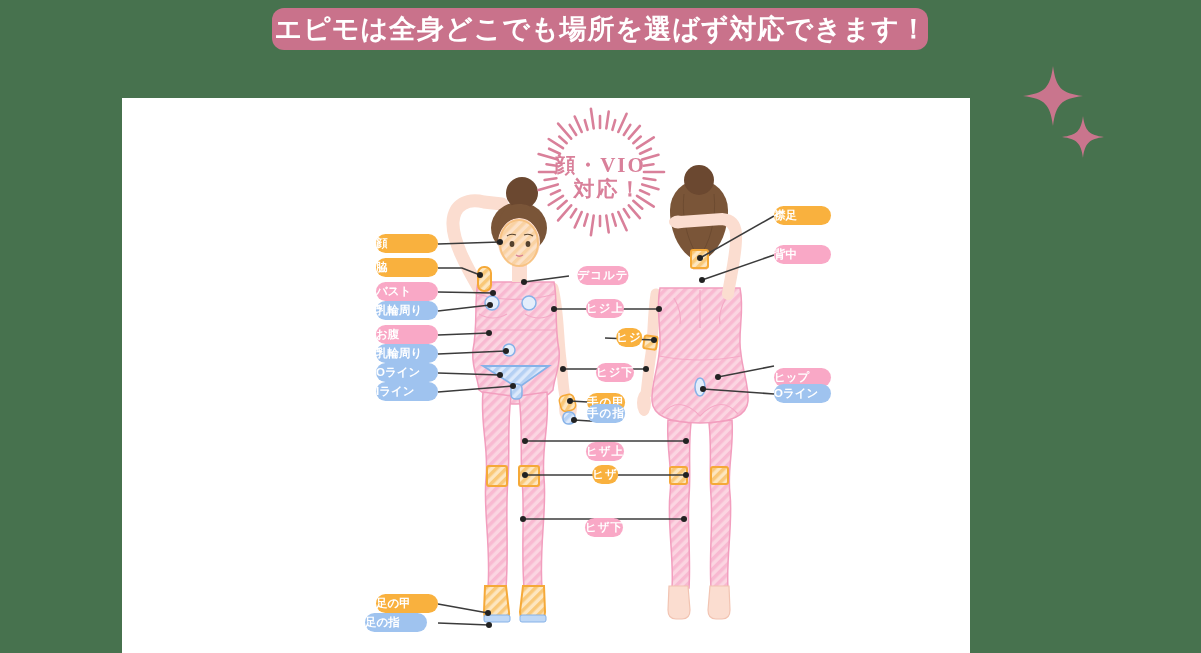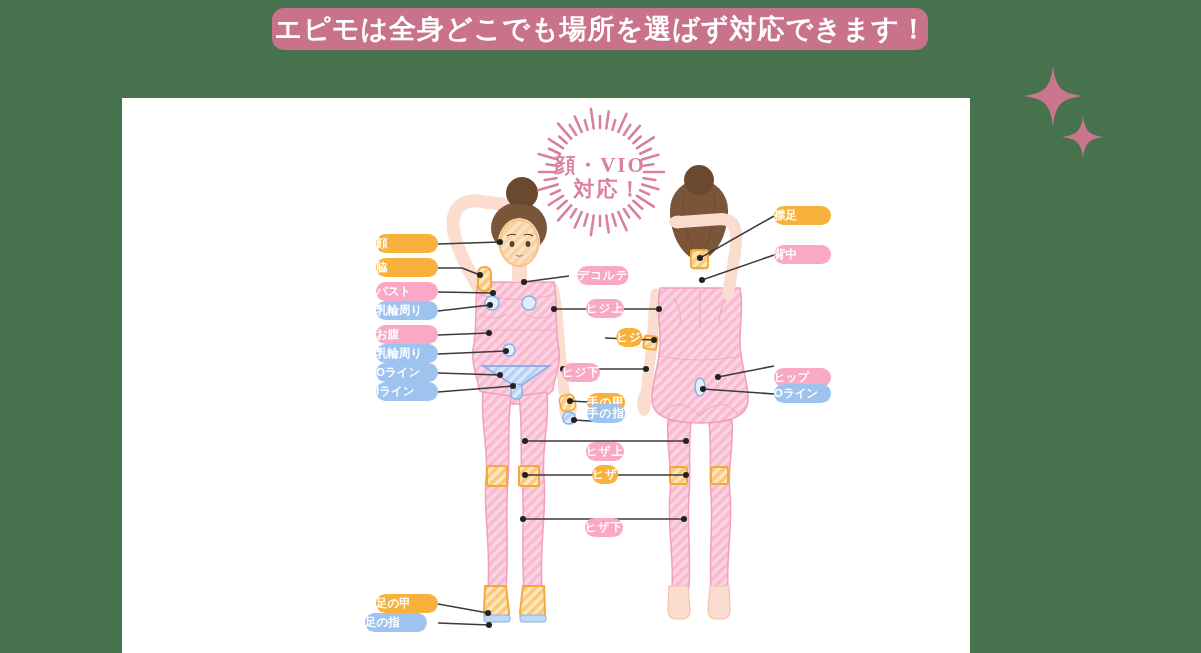--- a/index.html
+++ b/index.html
@@ -233,21 +233,21 @@
   <div class="pill pink fixed" style="left:254px;top:227px">お腹</div>
   <div class="pill blue fixed" style="left:254px;top:246px">乳輪周り</div>
   <div class="pill blue fixed" style="left:254px;top:265px">Oライン</div>
   <div class="pill blue fixed" style="left:254px;top:284px">Iライン</div>
   <div class="pill orange fixed" style="left:254px;top:496px">足の甲</div>
   <div class="pill blue fixed" style="left:243px;top:515px">足の指</div>
 
   <div class="pill pink mid" style="left:481px;top:168px">デコルテ</div>
   <div class="pill pink mid" style="left:483px;top:201px">ヒジ上</div>
   <div class="pill orange mid" style="left:507px;top:230px">ヒジ</div>
-  <div class="pill pink mid" style="left:459px;top:265px">ヒジ下</div>
+  <div class="pill pink mid" style="left:493px;top:265px">ヒジ下</div>
   <div class="pill orange mid" style="left:484px;top:295px">手の甲</div>
   <div class="pill blue mid" style="left:484px;top:306px">手の指</div>
   <div class="pill pink mid" style="left:483px;top:344px">ヒザ上</div>
   <div class="pill orange mid" style="left:483px;top:367px">ヒザ</div>
   <div class="pill pink mid" style="left:482px;top:420px">ヒザ下</div>
 
   <div class="pill orange rightcol" style="left:652px;top:108px">襟足</div>
   <div class="pill pink rightcol" style="left:652px;top:147px">背中</div>
   <div class="pill pink rightcol" style="left:652px;top:270px">ヒップ</div>
   <div class="pill blue rightcol" style="left:652px;top:286px">Oライン</div>

